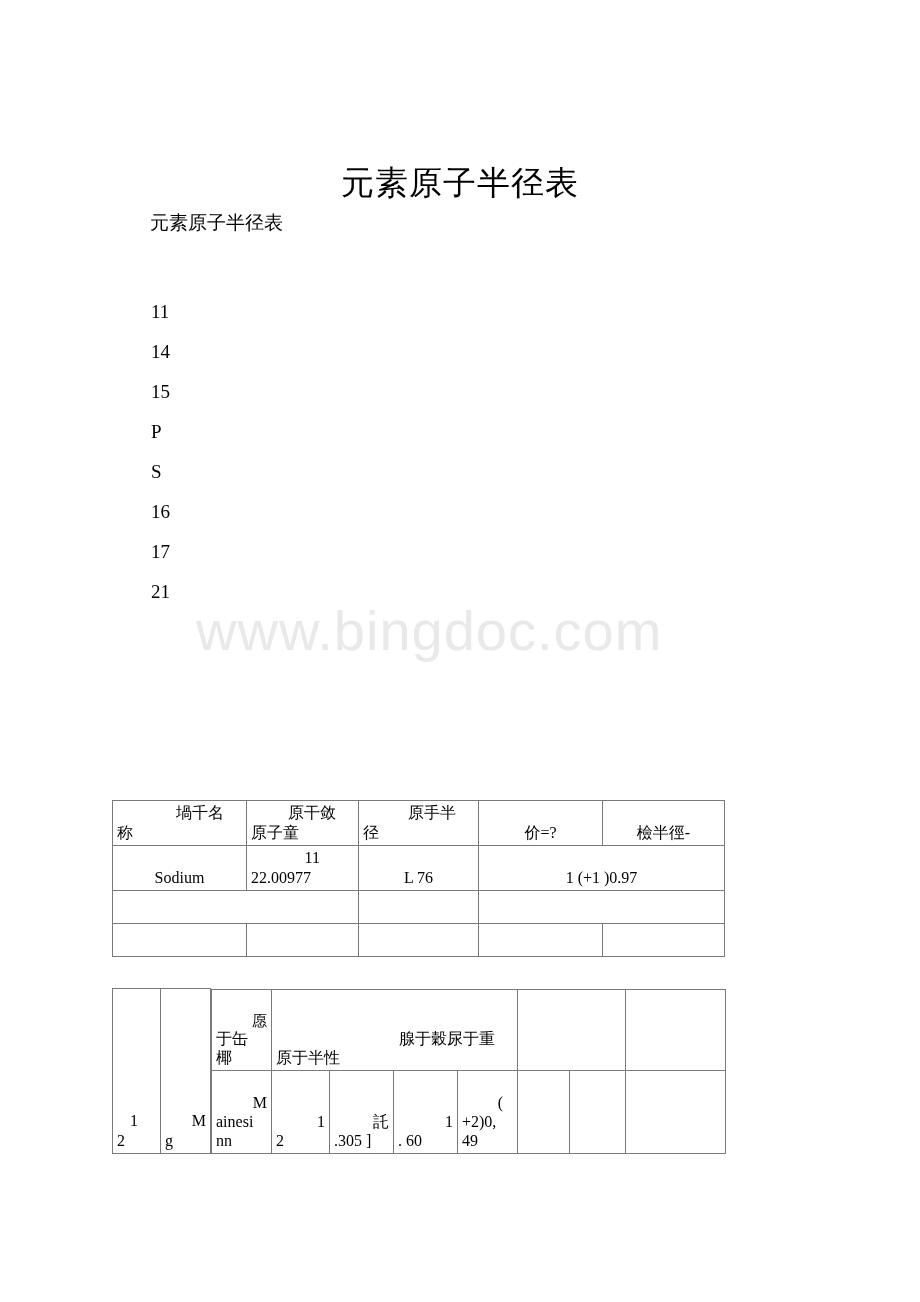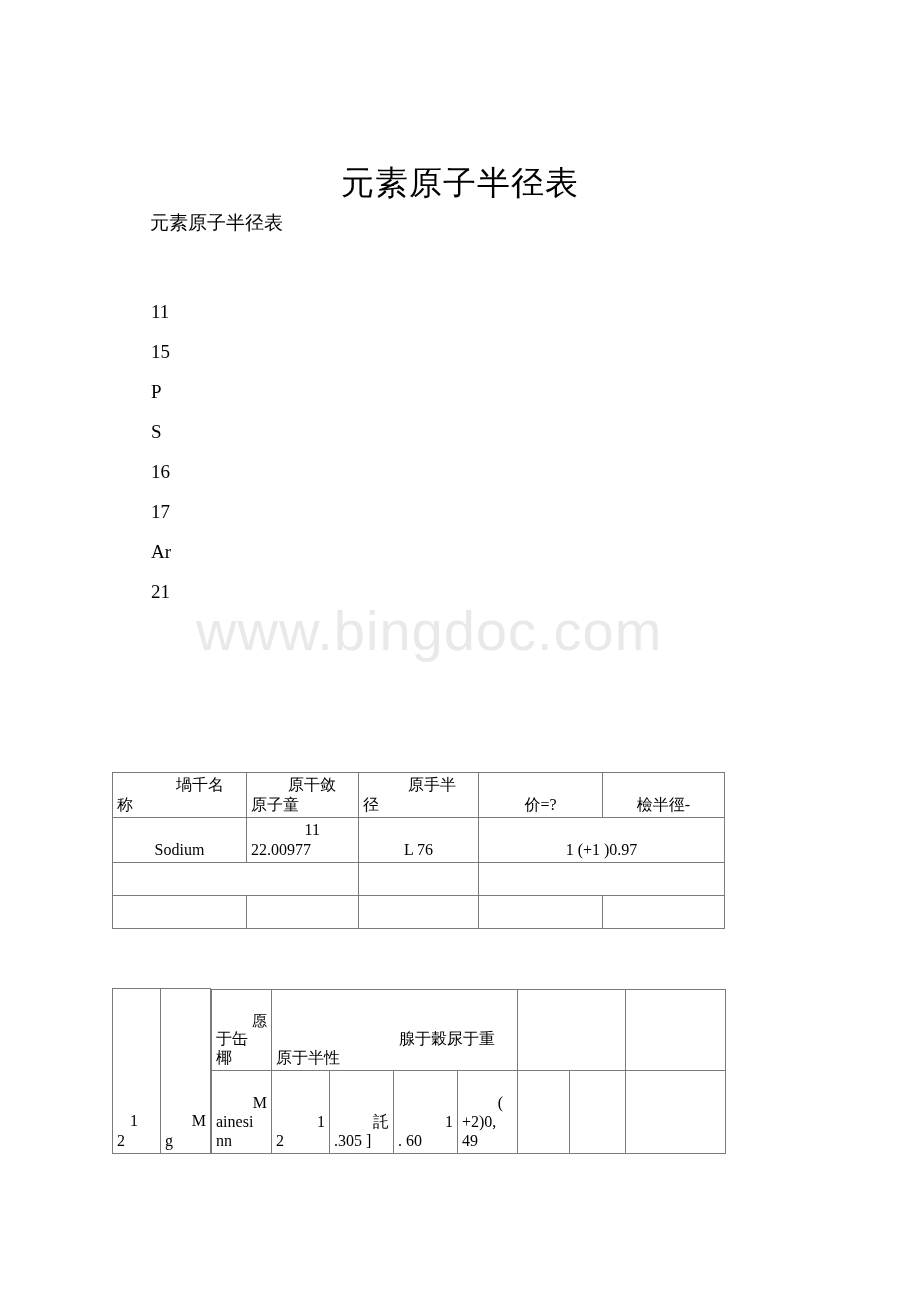--- a/index.html
+++ b/index.html
@@ -85,21 +85,21 @@
   .data-table td {
     border: 1px solid #7a7a7a;
     padding: 2px 4px;
     vertical-align: bottom;
     line-height: 1.25;
     word-break: break-all;
   }
 
   #table-one {
     left: 112px;
-    top: 772px;
+    top: 800px;
     width: 612px;
   }
   #table-one td { height: 28px; }
   .t1-head td { height: 58px; }
   .t1-body td { height: 54px; }
   .t1-blank td { height: 26px; }
   .stack-top {
     display: block;
     text-align: right;
     padding-right: 18px;
@@ -156,26 +156,26 @@
 <div class="page">
 
   <div class="watermark">www.bingdoc.com</div>
 
   <h1 class="doc-title">元素原子半径表</h1>
 
   <div class="doc-subtitle">元素原子半径表</div>
 
   <div class="token-list">
     <div class="token-item">11</div>
+    <div class="token-item">14</div>
     <div class="token-item">15</div>
     <div class="token-item">P</div>
     <div class="token-item">S</div>
     <div class="token-item">16</div>
     <div class="token-item">17</div>
-    <div class="token-item">Ar</div>
     <div class="token-item">21</div>
   </div>
 
   <table class="data-table" id="table-one">
     <colgroup>
       <col style="width:134px">
       <col style="width:112px">
       <col style="width:120px">
       <col style="width:124px">
       <col style="width:122px">

